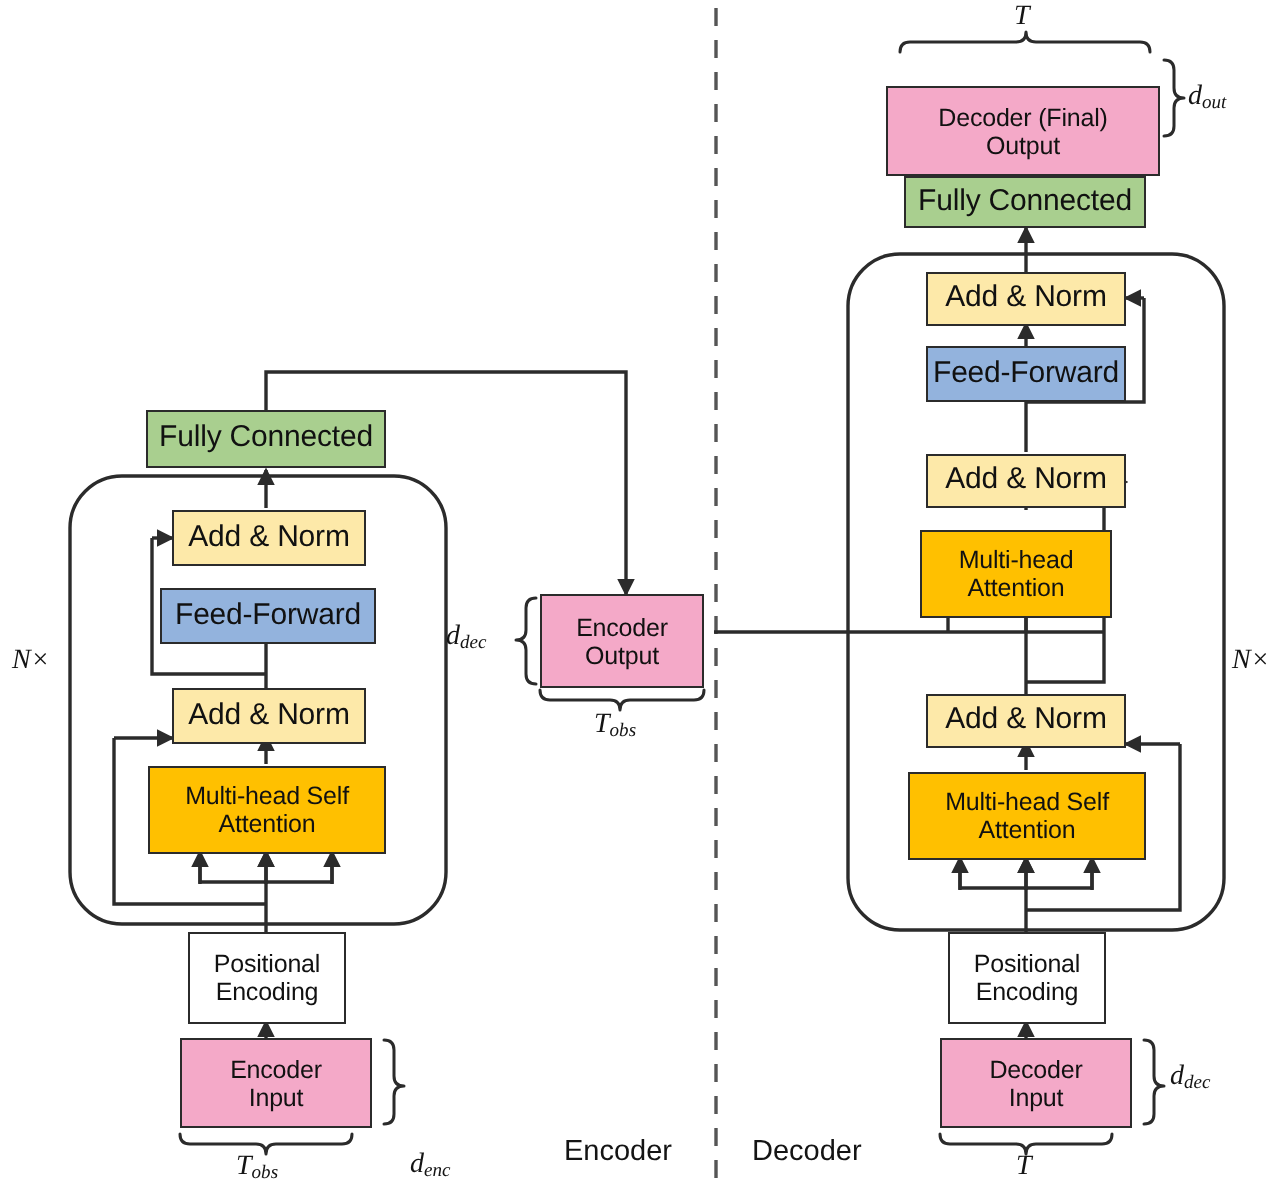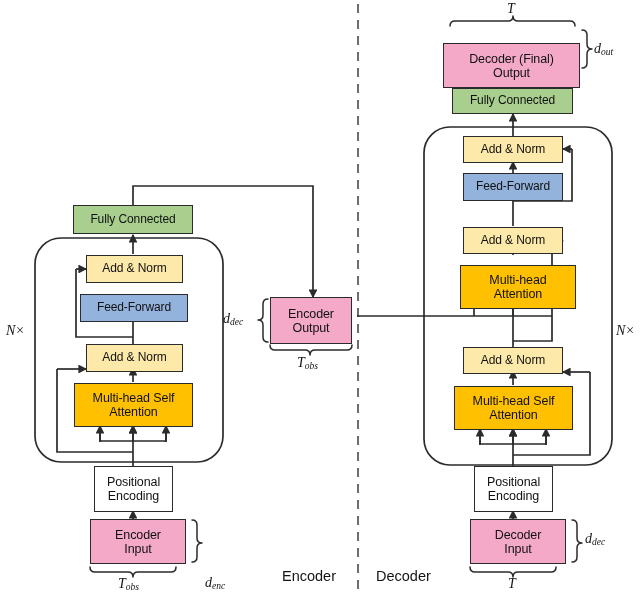--- a/index.html
+++ b/index.html
@@ -25,21 +25,21 @@
   .box {
     position: absolute;
     box-sizing: border-box;
     border: 1.6px solid #2b2b2b;
     display: flex;
     align-items: center;
     justify-content: center;
     text-align: center;
     line-height: 1.12;
     color: #111111;
-    font-size: 12px;
+    font-size: 15px;
     letter-spacing: -0.1px;
   }
   .box.two-line { font-size: 12.5px; }
   .lbl {
     position: absolute;
     color: #141414;
     font-size: 13px;
     white-space: nowrap;
   }
   .lbl.italic {
@@ -220,21 +220,21 @@
   </div>
 
   <div class="box" style="left:463px; top:173px; width:100px; height:28px; background:#93b3dd;">
     <span>Feed-Forward</span>
   </div>
 
   <div class="box" style="left:463px; top:227px; width:100px; height:27px; background:#fde9a9;">
     <span>Add &amp; Norm</span>
   </div>
 
-  <div class="box two-line" style="left:460px; top:265px; width:116px; height:44px; background:#ffc000; flex-direction:column;">
+  <div class="box two-line" style="left:460px; top:265px; width:96px; height:44px; background:#ffc000; flex-direction:column;">
     <span>Multi-head</span>
     <span>Attention</span>
   </div>
 
   <div class="box" style="left:463px; top:347px; width:100px; height:27px; background:#fde9a9;">
     <span>Add &amp; Norm</span>
   </div>
 
   <div class="box two-line" style="left:454px; top:386px; width:119px; height:44px; background:#ffc000; flex-direction:column;">
     <span>Multi-head Self</span>

